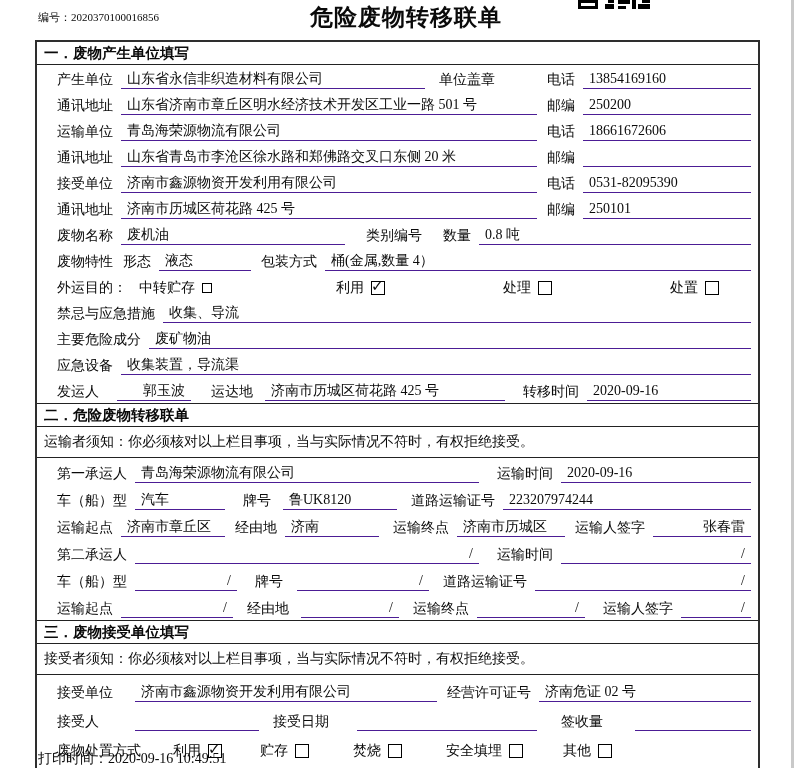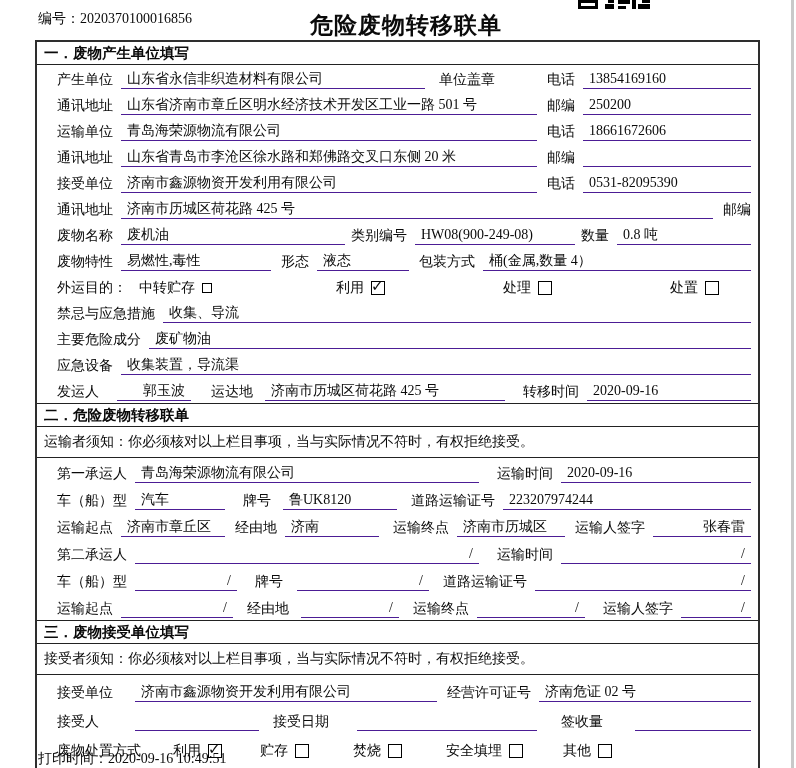--- a/index.html
+++ b/index.html
@@ -4,25 +4,25 @@
 <style>
   html,body{margin:0;padding:0;}
   body{
     width:796px;height:768px;position:relative;background:#ffffff;
     font-family:"Liberation Serif","DejaVu Serif",serif;
     color:#0a0a0a;font-size:14px;overflow:hidden;
   }
   .page-edge{position:absolute;top:0;right:2px;width:3px;height:768px;background:#c9c9c9;}
   .qr-frag{position:absolute;top:0;left:578px;}
   .doc-header{position:relative;height:38px;}
-  .doc-number{position:absolute;left:38px;top:10px;font-size:14px;white-space:nowrap;}
+  .doc-number{position:absolute;left:38px;top:10px;font-size:11px;white-space:nowrap;}
   .doc-title{
     position:absolute;left:16px;right:0;top:2px;text-align:center;
     font-family:"Liberation Sans","DejaVu Sans",sans-serif;
-    font-weight:bold;font-size:23px;letter-spacing:1px;margin-top:8px;
+    font-weight:bold;font-size:23px;letter-spacing:1px;
   }
   .form-box{
     position:absolute;left:35px;top:40px;width:721px;
     border:2px solid #2e2e2e;background:#fff;
   }
   .sec-header{
     height:22px;line-height:22px;padding:0 7px;
     font-family:"Liberation Sans","DejaVu Sans",sans-serif;
     font-weight:bold;font-size:14.5px;
     border-bottom:1.5px solid #222;
@@ -35,21 +35,21 @@
   .row{display:flex;align-items:flex-end;height:24px;padding:0 7px 2px 20px;}
   .row.h25{height:25px;}
   .row.h27{height:27px;}
   .lbl{white-space:nowrap;line-height:18px;}
   .val{
     border-bottom:1px solid #4c1d95;line-height:18px;
     padding:0 6px;margin-left:8px;white-space:nowrap;overflow:hidden;
   }
   .val.fill{flex:1 1 auto;}
   .val.center{text-align:right;}
-  .ml6{margin-left:6px;}.ml10{margin-left:10px;}.ml14{margin-left:14px;}
+  .ml6{margin-left:21px;}.ml10{margin-left:10px;}.ml14{margin-left:14px;}
   .ml18{margin-left:18px;text-align:right;}.ml20{margin-left:20px;}
   .sp{flex:1 1 auto;}
   .optrow .opt{display:inline-flex;align-items:center;line-height:18px;}
   .cb{
     display:inline-block;width:12px;height:12px;border:1.5px solid #000;
     margin-left:7px;position:relative;flex:none;
   }
   .cb.sm{width:8px;height:8px;}
   .cb.checked::after{
     content:"✓";position:absolute;left:-1px;top:-5px;
@@ -123,34 +123,33 @@
     <span class="lbl">接受单位</span>
     <span class="val fill">济南市鑫源物资开发利用有限公司</span>
     <span class="lbl ml10">电话</span>
     <span class="val" style="width:156px">0531-82095390</span>
   </div>
 
   <div class="row">
     <span class="lbl">通讯地址</span>
     <span class="val fill">济南市历城区荷花路 425 号</span>
     <span class="lbl ml10">邮编</span>
+    <span class="val" style="width:156px">250101</span>
   </div>
 
   <div class="row">
     <span class="lbl">废物名称</span>
     <span class="val" style="width:212px">废机油</span>
     <span class="lbl ml6">类别编号</span>
-    <span class="val" style="width:148px">HW08(900-249-08)</span>
     <span class="lbl ml6">数量</span>
     <span class="val fill">0.8 吨</span>
   </div>
 
   <div class="row">
     <span class="lbl">废物特性</span>
-    <span class="val" style="width:138px">易燃性,毒性</span>
     <span class="lbl ml10">形态</span>
     <span class="val" style="width:80px">液态</span>
     <span class="lbl ml10">包装方式</span>
     <span class="val fill">桶(金属,数量 4）</span>
   </div>
 
   <div class="row optrow">
     <span class="lbl">外运目的：</span>
     <span class="opt" style="margin-left:12px">
       <span>中转贮存</span>

